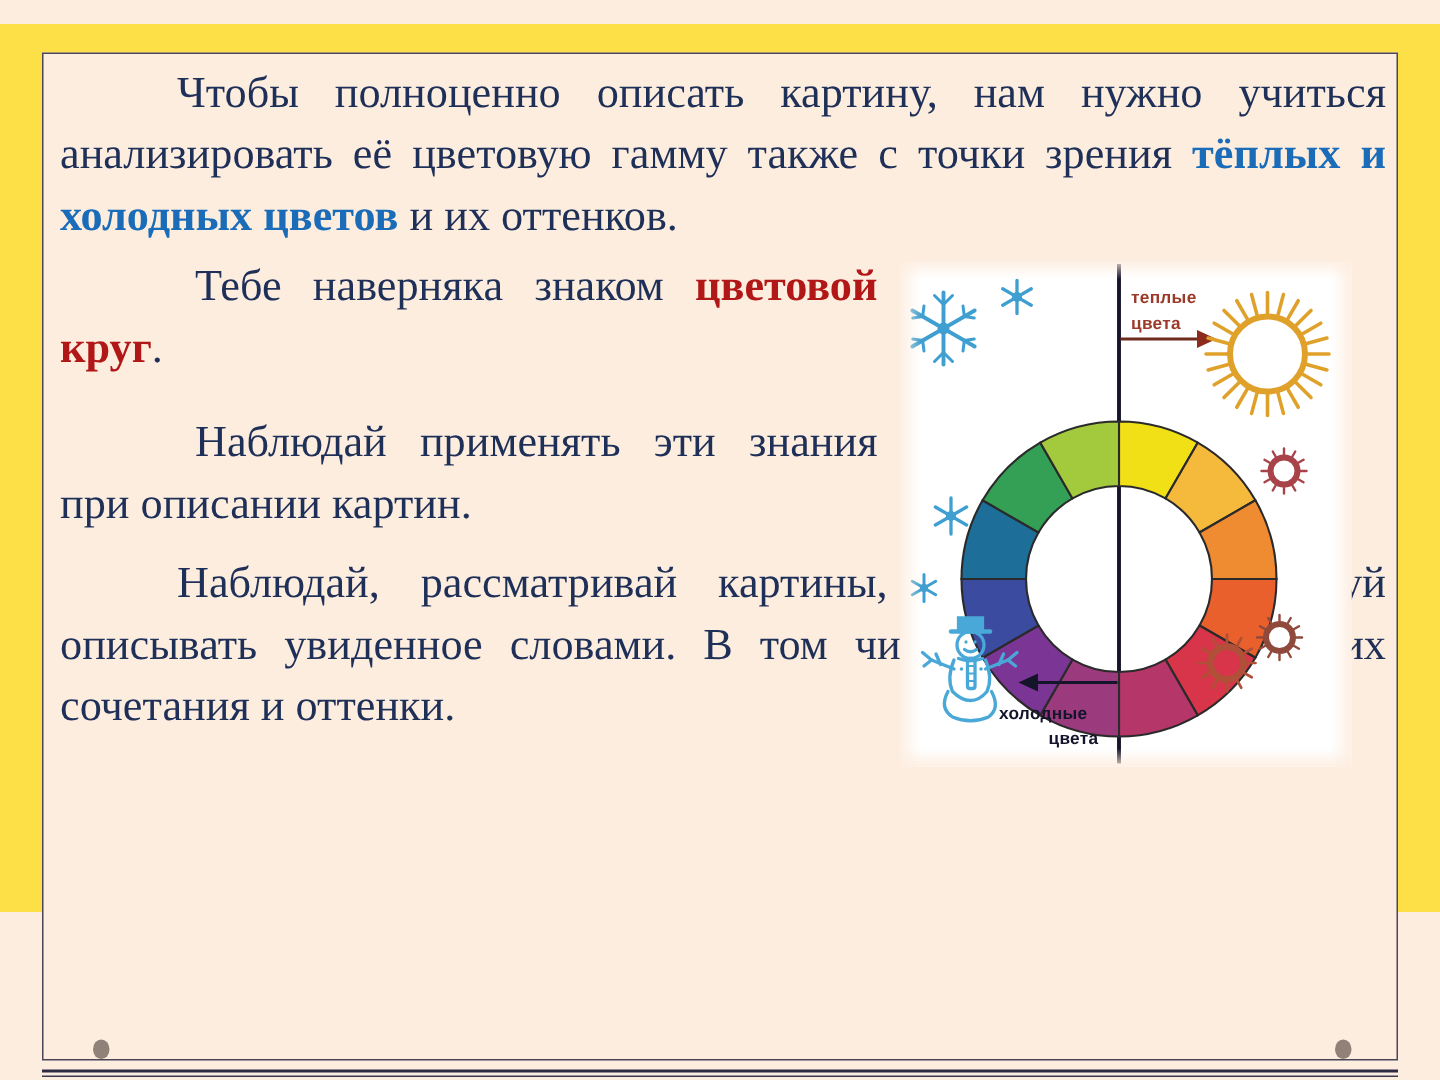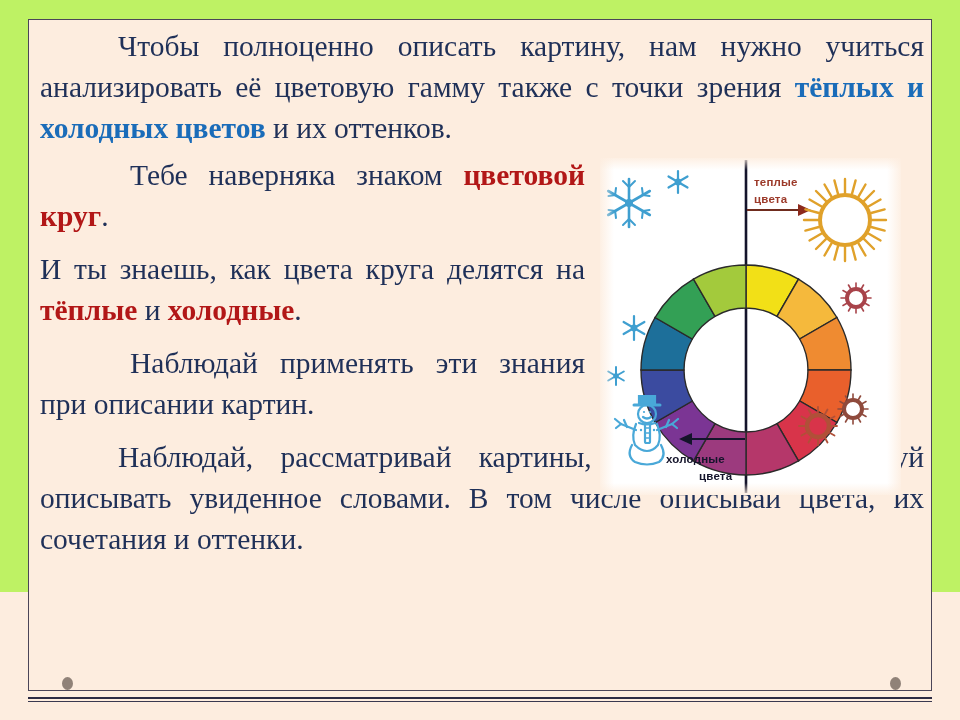--- a/index.html
+++ b/index.html
@@ -11,21 +11,22 @@
     height: 720px;
     background: #fdeddf;
     font-family: "Liberation Serif", serif;
     overflow: hidden;
   }
 
   #slide {
     position: relative;
     width: 960px;
     height: 592px;
-    background: #bef264;
+    background: #fde047;
+    margin-top: 16px;
   }
 
   
   #content-frame {
     position: absolute;
     left: 28px;
     top: 19px;
     width: 904px;
     height: 672px;
     border: 1.5px solid #4b4558;
@@ -127,21 +128,20 @@
   <div id="text-body">
 
     <p class="para indent"><span>Чтобы полноценно описать картину, нам нужно учиться анализировать её цветовую гамму также с точки зрения </span><span class="hl-blue">тёплых и холодных цветов</span><span> и их оттенков.</span></p>
 
     <div class="gap-sm"></div>
 
     <p class="para narrow indent"><span>Тебе наверняка знаком </span><span class="hl-red">цветовой круг</span><span>.</span></p>
 
     <div class="gap-md"></div>
 
-    <p class="para narrow"><span>И ты знаешь, как цвета круга делятся на </span><span class="hl-red">тёплые</span><span> и </span><span class="hl-red">холодные</span><span>.</span></p>
 
     <div class="gap-md"></div>
 
     <p class="para narrow indent">Наблюдай применять эти знания при описании картин.</p>
 
     <div class="gap-md"></div>
 
     <p class="para indent">Наблюдай, рассматривай картины, анализируй и пробуй описывать увиденное словами. В том числе описывай цвета, их сочетания и оттенки.</p>
 
   </div>

